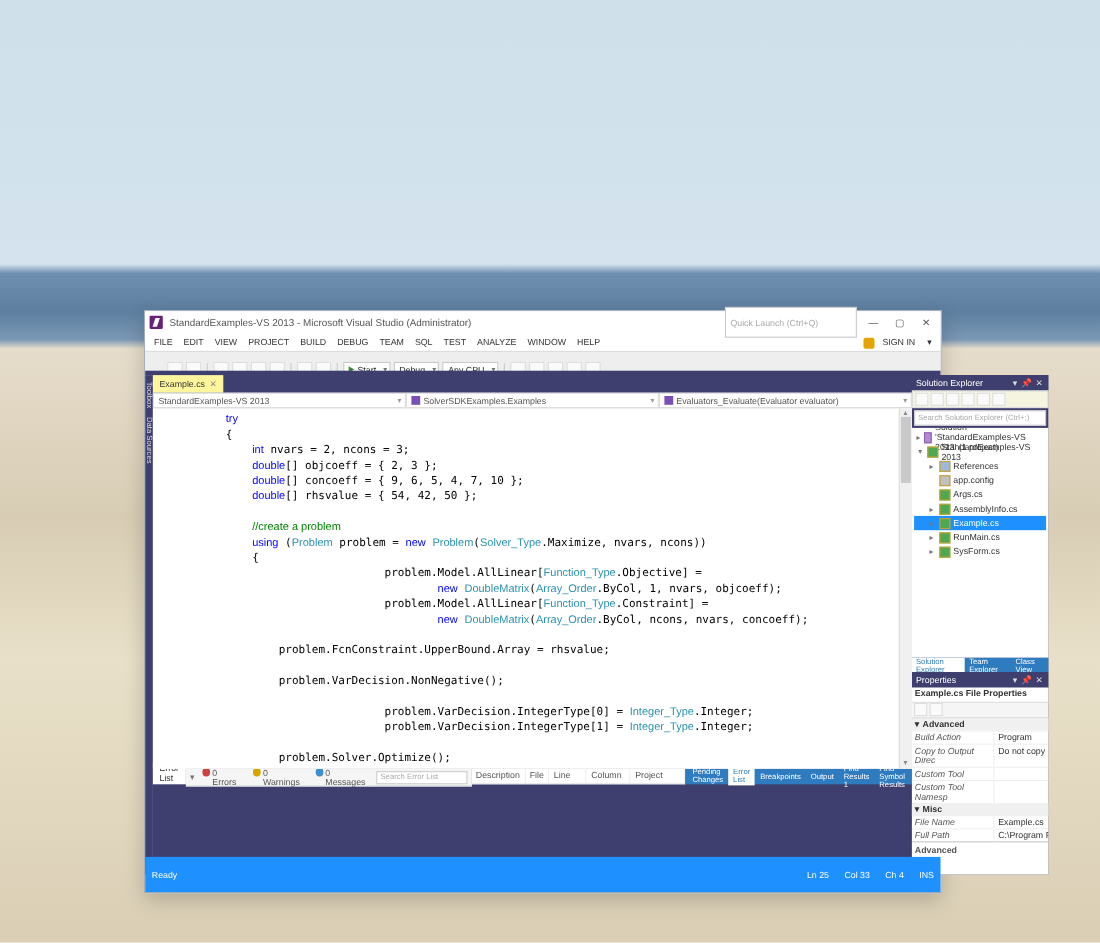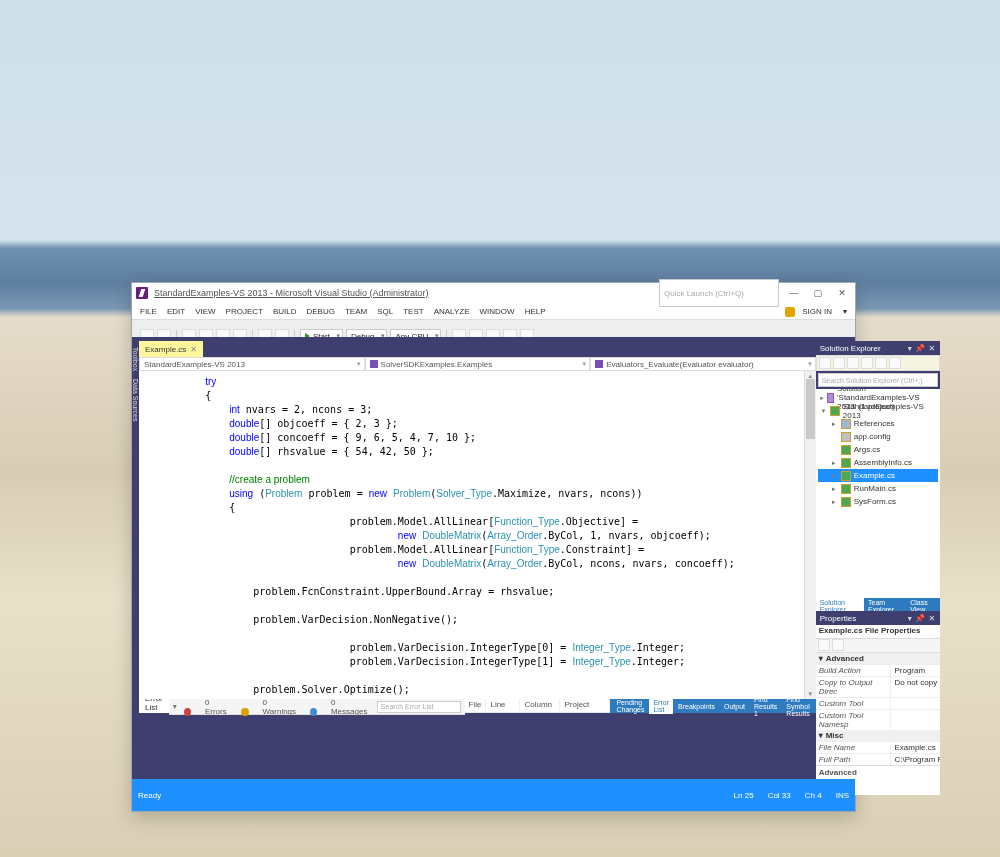--- a/index.html
+++ b/index.html
@@ -24,38 +24,38 @@
   box-shadow:0 6px 18px rgba(0,0,0,.2);
 }
 
 
 .titlebar {
   height:20px; display:flex; align-items:center; gap:6px;
   padding:0 4px; background:#fff;
 }
 .vslogo { width:12px; height:12px; background:#68217a; border-radius:1px; position:relative; }
 .vslogo::after { content:""; position:absolute; inset:2px 4px; background:#fff; transform:skewX(-18deg); }
-.title-text { flex:0 0 auto; color:#555; font-size:9px;text-decoration:underline; }
+.title-text { flex:0 0 auto; color:#555; font-size:9px; }
 .title-spacer { flex:1; }
 .quicklaunch {
   width:120px; height:14px; border:1px solid #c9c9c9; background:#fff;
   font-size:8px; color:#aaa; padding:13px 4px; display:flex; align-items:center;
 }
 .winbtn { width:18px; height:14px; display:flex; align-items:center; justify-content:center; color:#555; font-size:9px; }
 
 
 .menubar { height:16px; display:flex; align-items:center; gap:2px; padding:0 4px; background:#fff; }
 .menubar span { font-size:8px; color:#333; text-transform:uppercase; padding:1px 4px; }
 .signin { margin-left:auto; color:#e5a500; font-size:8px; display:flex; align-items:flex-end; gap:3px; }
 .signin .avatar { width:10px; height:10px; background:#e5a500; border-radius:2px; }
 
 
 .toolbar {
   height:34px; display:flex; align-items:center; gap:3px;
-  padding:0 8px; background:#eee; border-top:1px solid #ddd; border-bottom:1px solid #ccc;
+  padding:0 20px; background:#eee; border-top:1px solid #ddd; border-bottom:1px solid #ccc;
 }
 .tbtn { width:14px; height:14px; background:#fafafa; border:1px solid #ddd; border-radius:1px; }
 .tsep { width:1px; height:12px; background:#ccc; margin:0 2px; }
 .tsel {
   height:14px; background:#fff; border:1px solid #c9c9c9; font-size:8px;
   padding:0 12px 0 4px; display:flex; align-items:center; position:relative;
 }
 .tsel::after { content:"▾"; position:absolute; right:2px; font-size:7px; color:#777; }
 .startbtn { display:flex; align-items:center; gap:3px; }
 .startbtn .play { width:0;height:0;border-left:5px solid #388a34;border-top:3px solid transparent;border-bottom:3px solid transparent; }
@@ -97,21 +97,21 @@
 .cmt { color:#008000; }
 .editor .scroll { position:absolute; right:0; top:0; bottom:0; width:12px; background:#f0f0f0; border-left:1px solid #ddd; }
 .editor .scroll .thumb { position:absolute; left:1px; right:1px; top:8px; height:60px; background:#c9c9c9; }
 .editor .scroll .arrow { position:absolute; left:0; right:0; height:10px; display:flex; align-items:center; justify-content:center; font-size:7px; color:#888; }
 
 
 .bottom { height:96px; background:#3f3f6f; display:flex; flex-direction:row; }
 .btabrow { height:14px; background:#3f3f6f; display:flex; align-items:flex-end; }
 .btab { background:#fff; color:#333; font-size:8px; padding:1px 6px; }
 .errtool { height:16px; background:#f5f5f5; display:flex; align-items:center; gap:3px; padding:0 4px; border-bottom:1px solid #ddd; }
-.errtool .flt { font-size:8px; color:#555; padding:0 4px; display:flex; align-items:flex-end; gap:14px; }
+.errtool .flt { font-size:8px; color:#555; padding:0 4px; display:flex; align-items:flex-start; gap:2px; }
 .errtool .flt .dot { width:8px; height:8px; border-radius:50%; }
 .errtool .srch { margin-left:auto; width:90px; height:12px; border:1px solid #ccc; background:#fff; font-size:7px; color:#aaa; padding:0 3px; display:flex; align-items:center; }
 .errhead { height:14px; background:#fff; display:flex; font-size:8px; color:#555; border-bottom:1px solid #e5e5e5; }
 .errhead span { padding:1px 4px; border-right:1px solid #eee; }
 .errbody { flex:1; background:#fff; }
 .btabs2 { height:14px; background:#2f7bbf; display:flex; align-items:center; gap:1px; padding:0 2px; }
 .btabs2 span { font-size:7px; color:#fff; padding:1px 4px; }
 .btabs2 .sel { background:#fff; color:#2f7bbf; }
 
 
@@ -308,20 +308,21 @@
             </div>
           <div class="flt">
               <div class="dot" style="background:#3f8fd0"></div>
               <span>0 Messages</span>
             </div>
           <div class="srch">
               <span>Search Error List</span>
             </div>
         </div>
         <div class="errhead">
+          <span style="flex:3">Description</span>
           <span style="flex:1">File</span>
           <span style="width:34px">Line</span>
           <span style="width:40px">Column</span>
           <span style="width:50px">Project</span>
         </div>
         <div class="errbody"></div>
         <div class="btabs2" id="btabs2">
             <span>Pending Changes</span>
             <span class="sel">Error List</span>
             <span>Breakpoints</span>

